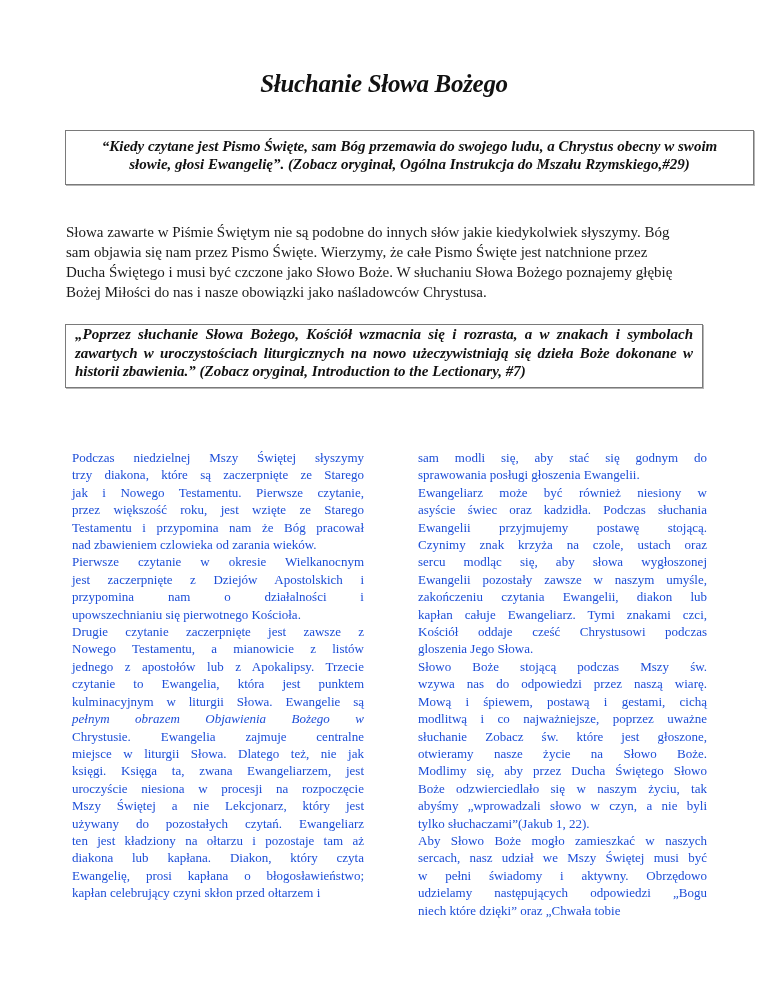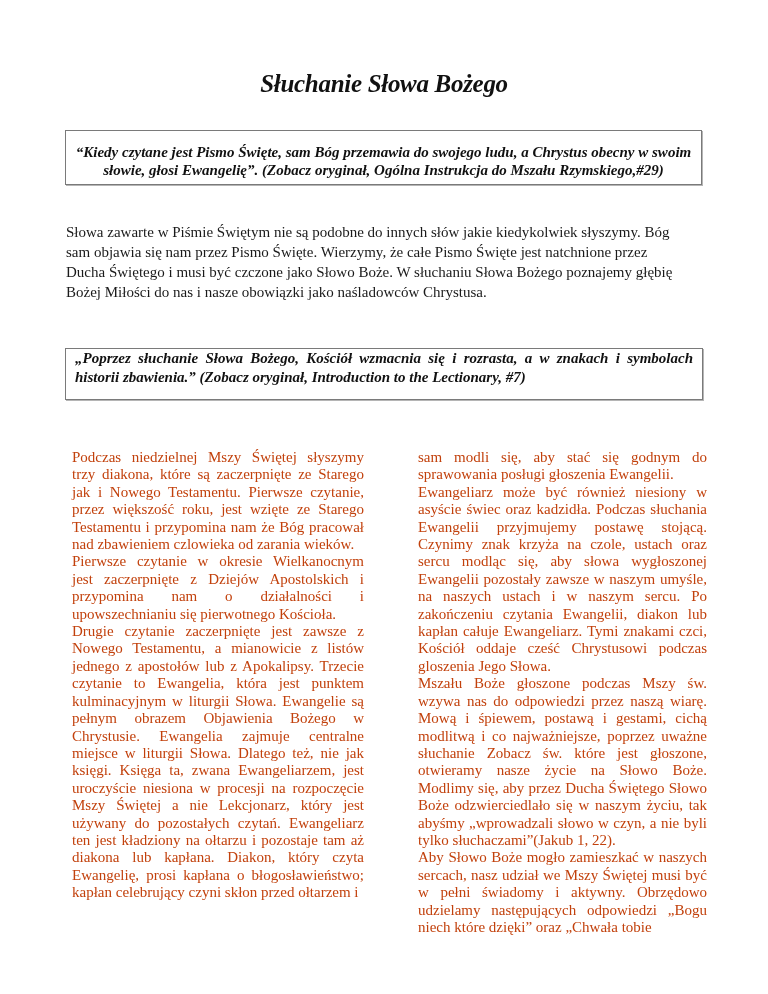--- a/index.html
+++ b/index.html
@@ -33,40 +33,39 @@
       border: 1px solid #7a7a7a;
       box-shadow: 1px 1px 0 #b5b5b5;
       background: #fff;
       font-weight: bold;
       font-style: italic;
       color: #111;
     }
     .quote-box-1 {
       left: 65px;
       top: 130px;
-      width: 637px;
+      width: 689px;
       height: 55px;
       font-size: 15px;
       line-height: 18px;
       text-align: center;
-      padding: 12px 6px 0 6px;
+      padding: 6px 6px 0 6px;
       box-sizing: border-box;
     }
     .quote-box-2 {
       left: 65px;
       top: 324px;
       width: 638px;
-      height: 52px;
+      height: 64px;
       font-size: 15px;
       line-height: 18.5px;
       text-align: justify;
       text-align-last: left;
       padding: 0 9px 11px 9px;
       box-sizing: border-box;
-      margin-top: 24px;
     }
     .quote-box-2 .line {
       display: block;
       text-align: justify;
       text-align-last: justify;
     }
     .quote-box-2 .line.last {
       text-align-last: left;
     }
     .intro-paragraph {
@@ -79,23 +78,23 @@
       margin: 0;
       color: #1a1a1a;
     }
     .intro-paragraph .line {
       display: block;
       white-space: nowrap;
     }
     .column {
       position: absolute;
       top: 449px;
-      font-size: 15px;
+      font-size: 13px;
       line-height: 17.4px;
-      color: #c2410c;
+      color: #1d4ed8;
     }
     .column-left {
       left: 72px;
       width: 292px;
     }
     .column-right {
       left: 418px;
       width: 289px;
     }
     .column .line {
@@ -121,66 +120,66 @@
 
 <p class="intro-paragraph">
   <span class="line">Słowa zawarte w Piśmie Świętym nie są podobne do innych słów jakie kiedykolwiek słyszymy. Bóg</span>
   <span class="line">sam objawia się nam przez Pismo Święte. Wierzymy, że całe Pismo Święte jest natchnione przez</span>
   <span class="line">Ducha Świętego i musi być czczone jako Słowo Boże. W słuchaniu Słowa Bożego poznajemy głębię</span>
   <span class="line">Bożej Miłości do nas i nasze obowiązki jako naśladowców Chrystusa.</span>
 </p>
 
 <div class="quote-box quote-box-2">
   <span class="line">„Poprzez słuchanie Słowa Bożego, Kościół wzmacnia się i rozrasta, a w znakach i symbolach</span>
+  <span class="line">zawartych w uroczystościach liturgicznych na nowo użeczywistniają się dzieła Boże dokonane w</span>
   <span class="line last">historii zbawienia.” (Zobacz oryginał, Introduction to the Lectionary, #7)</span>
 </div>
 
 <div class="column column-left" id="col-left">
     <span class="line" style="white-space: normal;">Podczas niedzielnej Mszy Świętej słyszymy</span>
     <span class="line" style="white-space: normal;">trzy diakona, które są zaczerpnięte ze Starego</span>
     <span class="line" style="white-space: normal;">jak i Nowego Testamentu. Pierwsze czytanie,</span>
     <span class="line" style="white-space: normal;">przez większość roku, jest wzięte ze Starego</span>
     <span class="line" style="white-space: normal;">Testamentu i przypomina nam że Bóg pracował</span>
     <span class="line end" style="white-space: normal;">nad zbawieniem czlowieka od zarania wieków.</span>
     <span class="line" style="white-space: normal;">Pierwsze czytanie w okresie Wielkanocnym</span>
     <span class="line" style="white-space: normal;">jest zaczerpnięte z Dziejów Apostolskich i</span>
     <span class="line" style="white-space: normal;">przypomina nam o działalności i</span>
     <span class="line end" style="white-space: normal;">upowszechnianiu się pierwotnego Kościoła.</span>
     <span class="line" style="white-space: normal;">Drugie czytanie zaczerpnięte jest zawsze z</span>
     <span class="line" style="white-space: normal;">Nowego Testamentu, a mianowicie z listów</span>
     <span class="line" style="white-space: normal;">jednego z apostołów lub z Apokalipsy. Trzecie</span>
     <span class="line" style="white-space: normal;">czytanie to Ewangelia, która jest punktem</span>
     <span class="line" style="white-space: normal;">kulminacyjnym w liturgii Słowa. Ewangelie są</span>
-    <span class="line" style="white-space: normal;">pełnym obrazem Objawienia Bożego w</span>
+    <span class="line" style="white-space: normal; font-style: italic;">pełnym obrazem Objawienia Bożego w</span>
     <span class="line" style="white-space: normal;">Chrystusie. Ewangelia zajmuje centralne</span>
     <span class="line" style="white-space: normal;">miejsce w liturgii Słowa. Dlatego też, nie jak</span>
     <span class="line" style="white-space: normal;">księgi. Księga ta, zwana Ewangeliarzem, jest</span>
     <span class="line" style="white-space: normal;">uroczyście niesiona w procesji na rozpoczęcie</span>
     <span class="line" style="white-space: normal;">Mszy Świętej a nie Lekcjonarz, który jest</span>
     <span class="line" style="white-space: normal;">używany do pozostałych czytań. Ewangeliarz</span>
     <span class="line" style="white-space: normal;">ten jest kładziony na ołtarzu i pozostaje tam aż</span>
     <span class="line" style="white-space: normal;">diakona lub kapłana. Diakon, który czyta</span>
     <span class="line" style="white-space: normal;">Ewangelię, prosi kapłana o błogosławieństwo;</span>
     <span class="line end" style="white-space: normal;">kapłan celebrujący czyni skłon przed ołtarzem i</span>
   </div>
 <div class="column column-right" id="col-right">
     <span class="line" style="white-space: normal;">sam modli się, aby stać się godnym do</span>
     <span class="line end" style="white-space: normal;">sprawowania posługi głoszenia Ewangelii.</span>
     <span class="line" style="white-space: normal;">Ewangeliarz może być również niesiony w</span>
     <span class="line" style="white-space: normal;">asyście świec oraz kadzidła. Podczas słuchania</span>
     <span class="line" style="white-space: normal;">Ewangelii przyjmujemy postawę stojącą.</span>
     <span class="line" style="white-space: normal;">Czynimy znak krzyża na czole, ustach oraz</span>
     <span class="line" style="white-space: normal;">sercu modląc się, aby słowa wygłoszonej</span>
     <span class="line" style="white-space: normal;">Ewangelii pozostały zawsze w naszym umyśle,</span>
-    <span class="line" style="white-space: normal;">na naszych ustach i w naszym sercu. Po</span>
     <span class="line" style="white-space: normal;">zakończeniu czytania Ewangelii, diakon lub</span>
     <span class="line" style="white-space: normal;">kapłan całuje Ewangeliarz. Tymi znakami czci,</span>
     <span class="line" style="white-space: normal;">Kościół oddaje cześć Chrystusowi podczas</span>
     <span class="line end" style="white-space: normal;">gloszenia Jego Słowa.</span>
-    <span class="line" style="white-space: normal;">Mszału Boże głoszone podczas Mszy św.</span>
+    <span class="line" style="white-space: normal;">Słowo Boże stojącą podczas Mszy św.</span>
     <span class="line" style="white-space: normal;">wzywa nas do odpowiedzi przez naszą wiarę.</span>
     <span class="line" style="white-space: normal;">Mową i śpiewem, postawą i gestami, cichą</span>
     <span class="line" style="white-space: normal;">modlitwą i co najważniejsze, poprzez uważne</span>
     <span class="line" style="white-space: normal;">słuchanie Zobacz św. które jest głoszone,</span>
     <span class="line" style="white-space: normal;">otwieramy nasze życie na Słowo Boże.</span>
     <span class="line" style="white-space: normal;">Modlimy się, aby przez Ducha Świętego Słowo</span>
     <span class="line" style="white-space: normal;">Boże odzwierciedlało się w naszym życiu, tak</span>
     <span class="line" style="white-space: normal;">abyśmy „wprowadzali słowo w czyn, a nie byli</span>
     <span class="line end" style="white-space: normal;">tylko słuchaczami”(Jakub 1, 22).</span>
     <span class="line" style="white-space: normal;">Aby Słowo Boże mogło zamieszkać w naszych</span>

